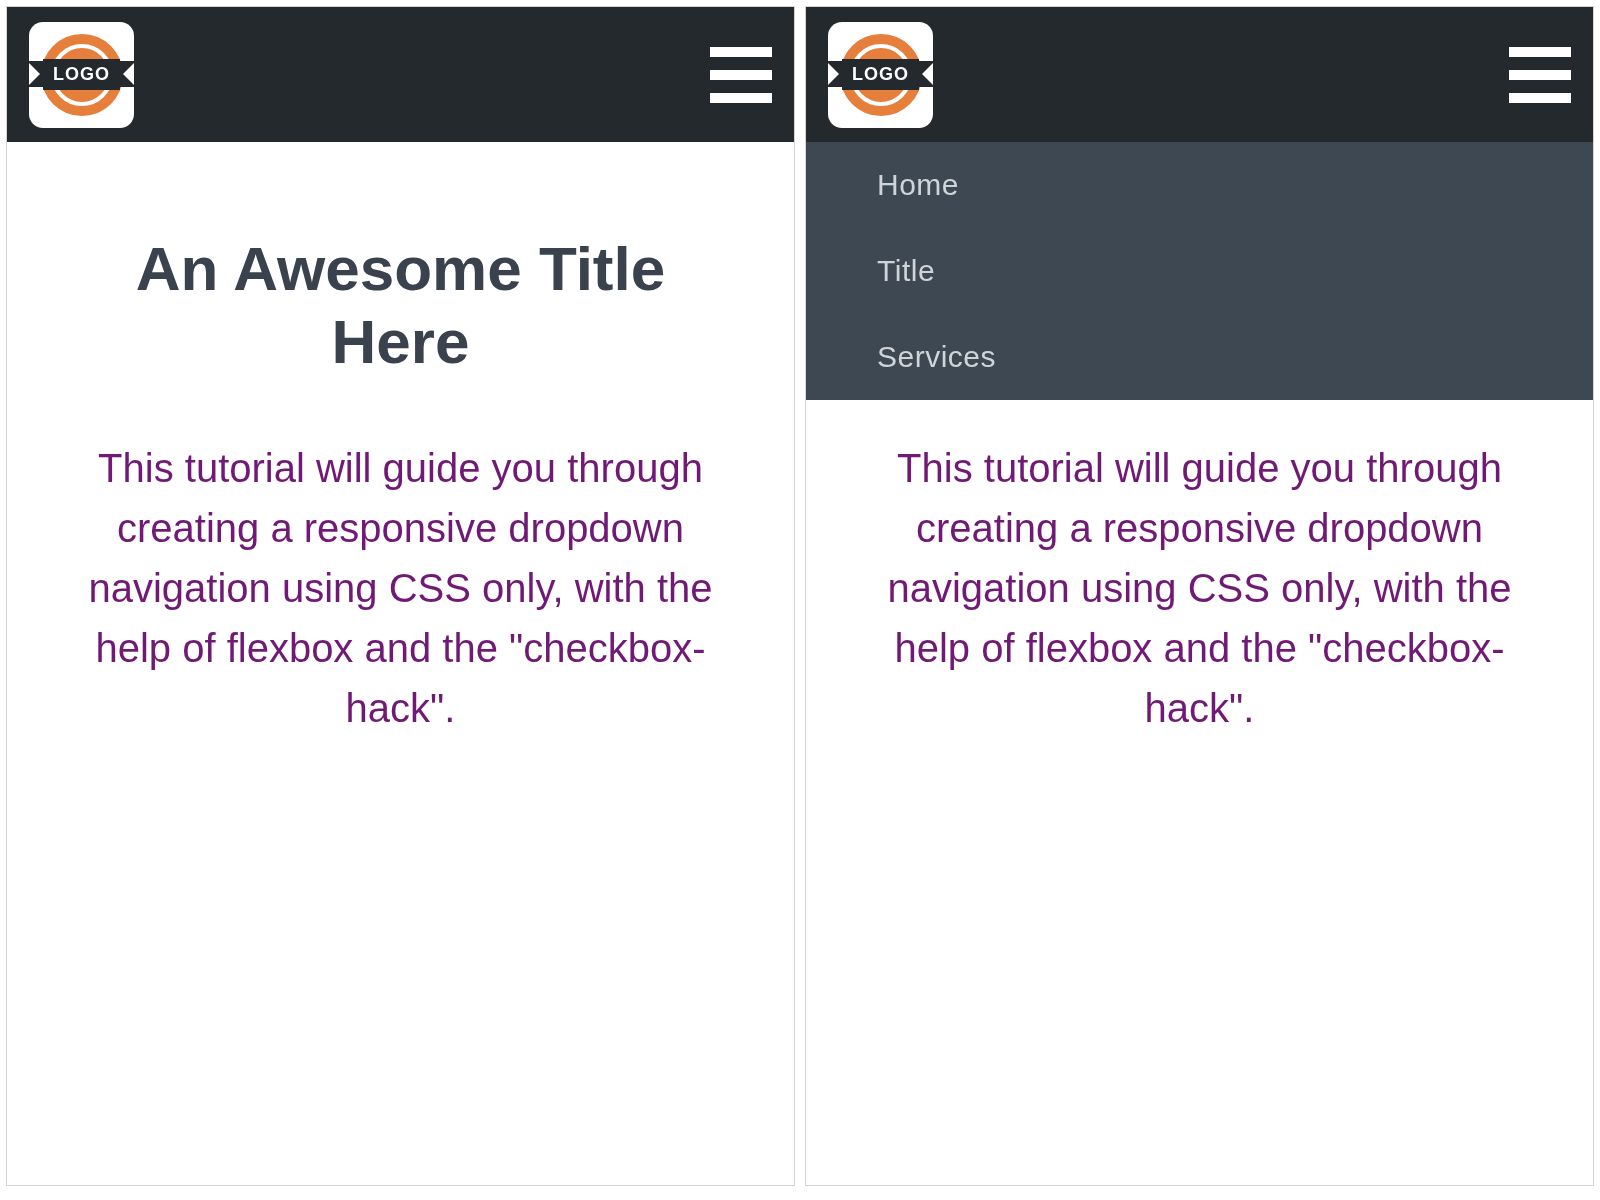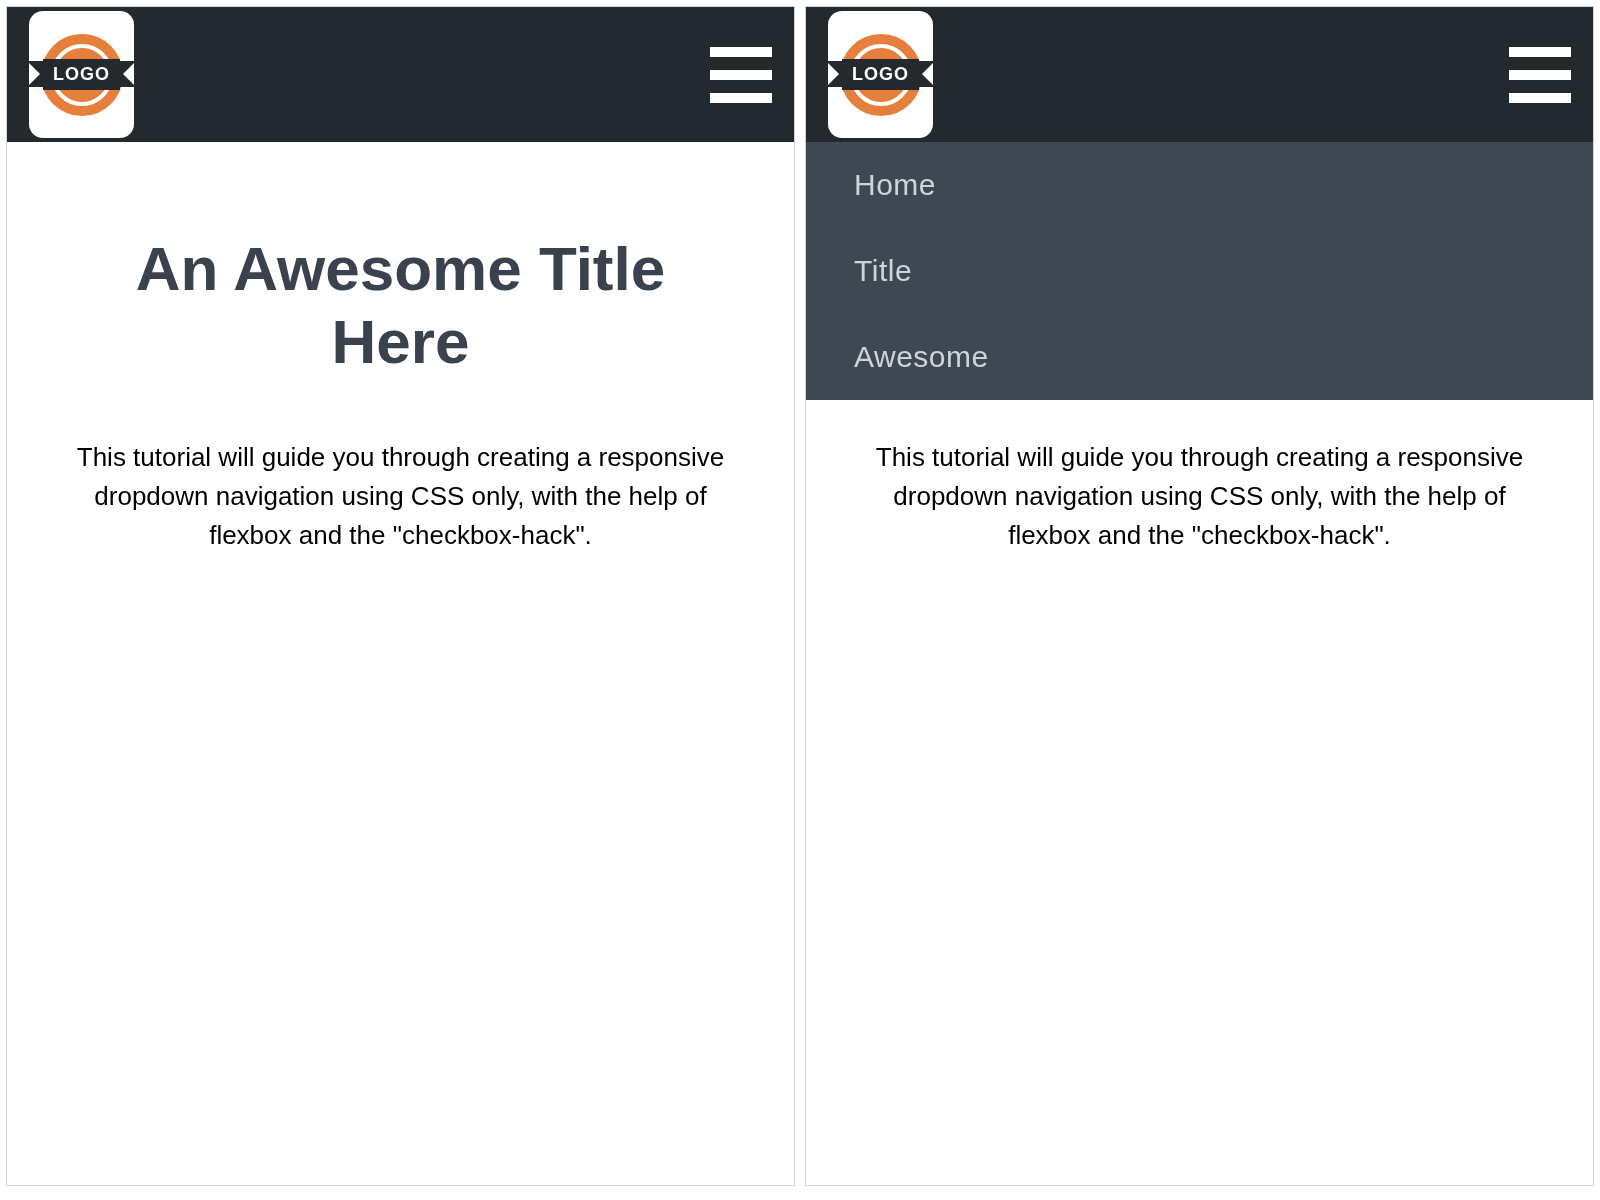--- a/index.html
+++ b/index.html
@@ -25,21 +25,21 @@
     height: 135px;
     display: flex;
     align-items: center;
     justify-content: space-between;
     padding: 0 22px;
     position: relative;
     z-index: 10;
   }
   .logo-box {
     width: 105px;
-    height: 127px;
+    height: 106px;
     background: #ffffff;
     border-radius: 14px;
     display: flex;
     align-items: center;
     justify-content: center;
     position: relative;
   }
   .logo-circle {
     width: 82px;
     height: 82px;
@@ -99,39 +99,39 @@
   .dropdown {
     background: #3d4852;
     position: relative;
     z-index: 5;
   }
   .dropdown a {
     display: block;
     color: #cfd4d9;
     text-decoration: none;
     font-size: 30px;
-    padding: 26px 48px;
+    padding: 26px 71px;
     letter-spacing: 0.5px;
   }
   .content {
     text-align: center;
     padding: 90px 60px 0 60px;
     color: #36404a;
   }
   .title {
     font-size: 62px;
     font-weight: 800;
     line-height: 1.18;
     margin-bottom: 60px;
     color: #3a434d;
   }
   .desc {
-    font-size: 26px;
+    font-size: 40px;
     line-height: 1.5;
-    color: #000000;
+    color: #701a75;
     font-weight: 400;
   }
   .frame-right .content {
     position: absolute;
     top: 135px;
     left: 0;
     right: 0;
     z-index: 1;
   }
   .frame-right .dropdown {
@@ -180,15 +180,15 @@
   </div>
 
   <div class="content">
     <h1 class="title">An Awesome Title Here</h1>
     <p class="desc">This tutorial will guide you through creating a responsive dropdown navigation using CSS only, with the help of flexbox and the "checkbox-hack".</p>
   </div>
 
   <nav class="dropdown">
     <a href="#">Home</a>
     <a href="#">Title</a>
-    <a href="#">Awesome</a>
+    <a href="#">Services</a>
   </nav>
 </div>
 
 </body></html>

